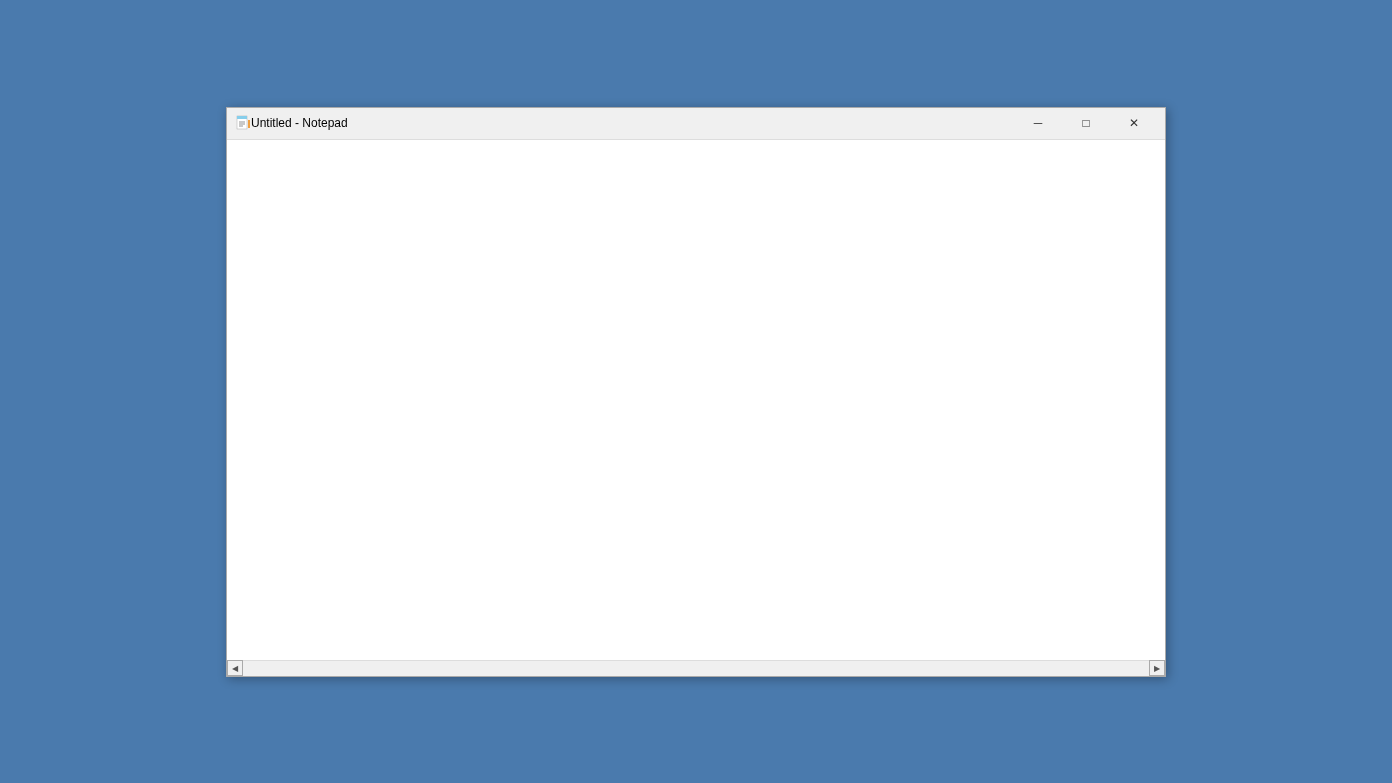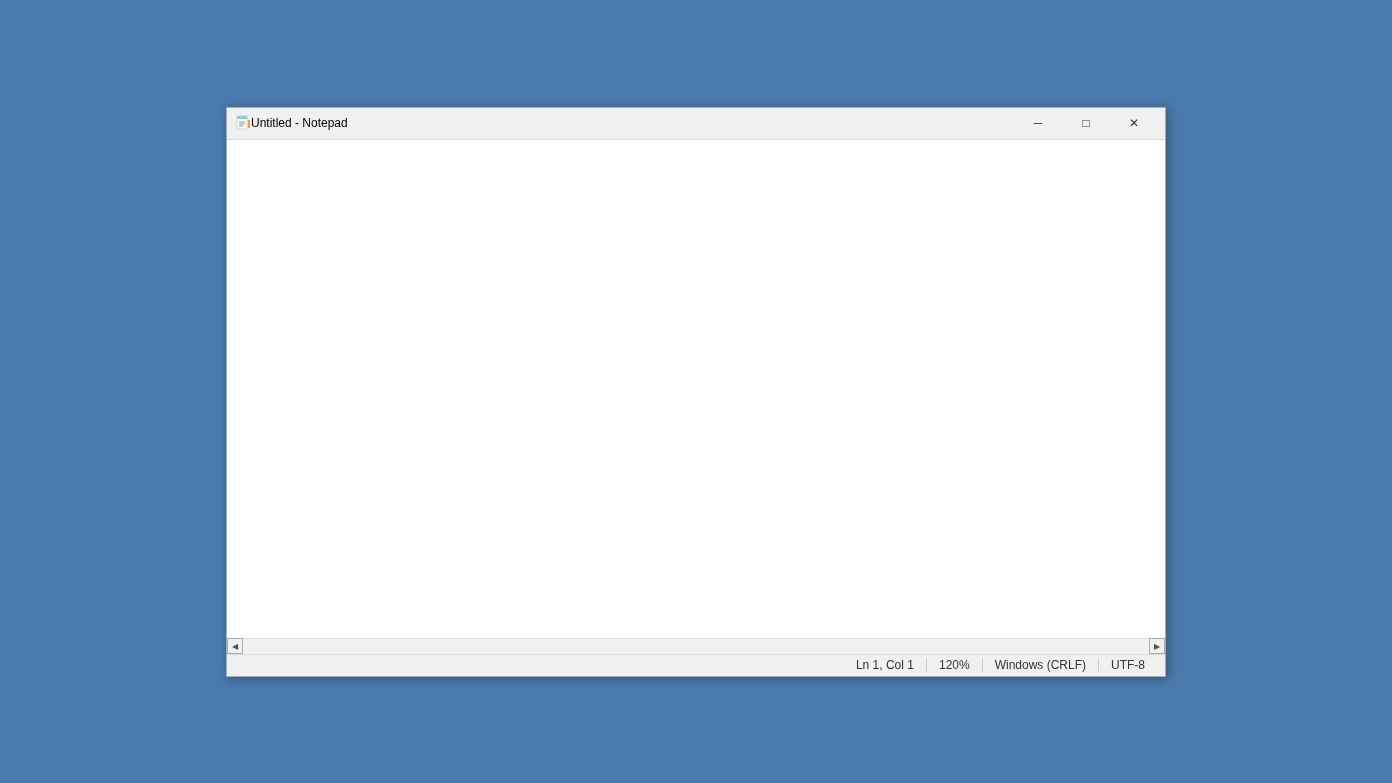--- a/index.html
+++ b/index.html
@@ -207,22 +207,14 @@
   <div class="editor-container">
     <textarea class="editor-area" spellcheck="false" style=""></textarea>
   </div>
 
   <div class="horizontal-scroll-bar">
     <div class="scroll-arrow">◀</div>
     <div class="scroll-track"></div>
     <div class="scroll-arrow">▶</div>
   </div>
 
-  <div class="status-bar">
-    <div class="status-bar-sections">
-      <span class="status-section">Ln 1, Col 1</span>
-      <span class="status-section">120%</span>
-      <span class="status-section">Windows (CRLF)</span>
-      <span class="status-section">UTF-8</span>
-    </div>
-  </div>
 
 </div>
 
 </body></html>

